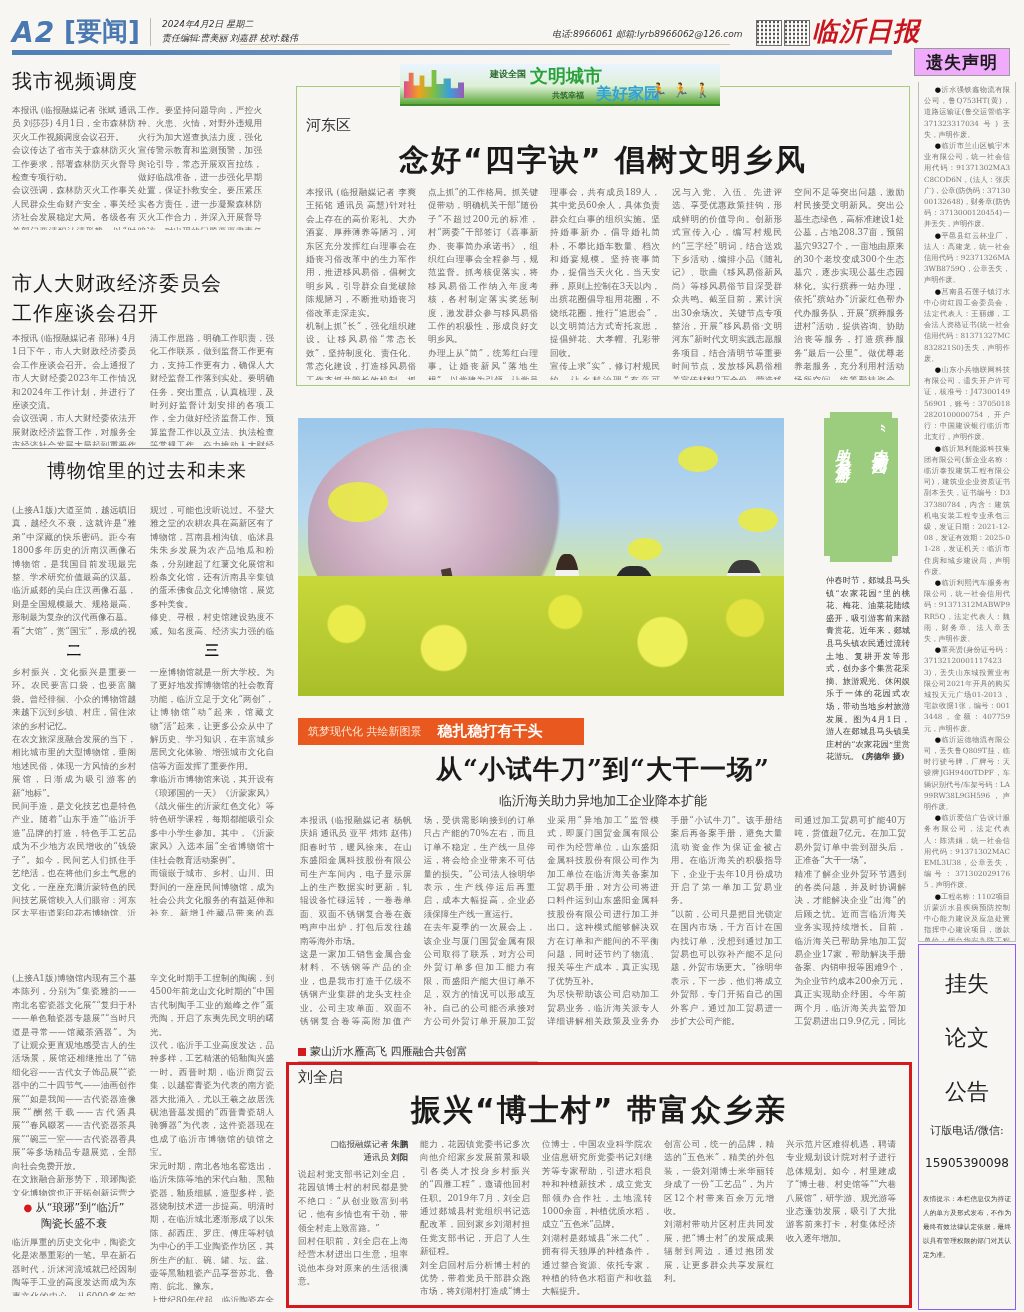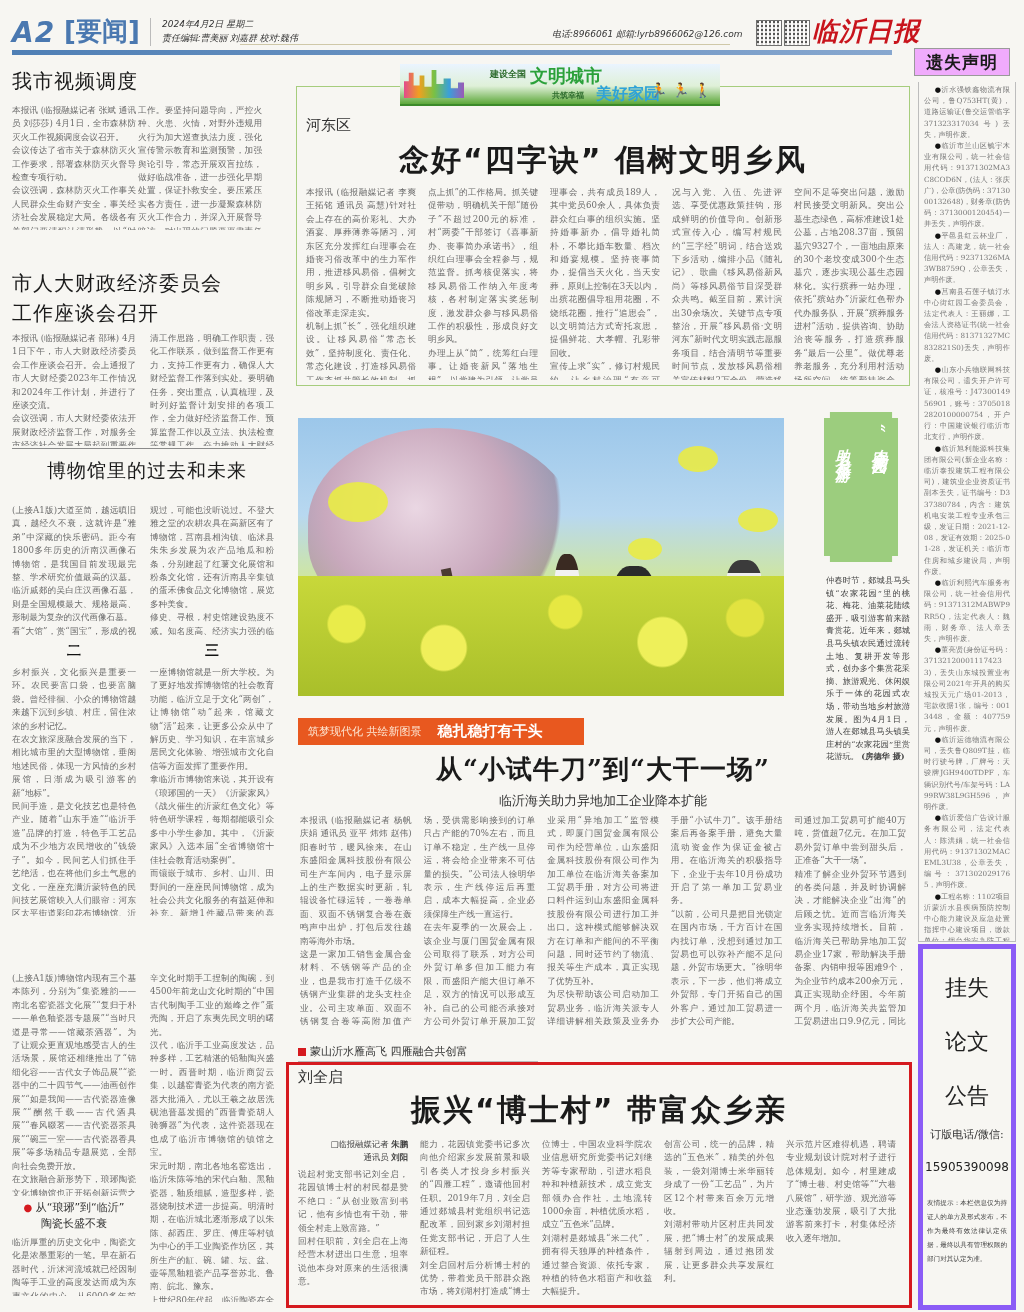--- a/index.html
+++ b/index.html
@@ -44,21 +44,21 @@
 .side-poster .v1,.side-poster .v2{position:absolute;top:12px;writing-mode:vertical-rl;font-family:"DejaVu Serif",serif;font-style:italic;font-weight:bold;color:#fff;font-size:15px;letter-spacing:4px}
 .side-poster .v1{right:10px}
 .side-poster .v2{left:10px;top:26px;font-size:14px}
 .caption{position:absolute;left:826px;top:574px;width:84px;font-size:8.2px;line-height:12.6px;color:#444;text-align:justify}
 .caption .credit{font-weight:bold}
 .right-col{position:absolute;left:914px;top:40px;width:104px;height:1272px}
 .notice-head{position:absolute;left:0;top:8px;width:96px;height:28px;background:#f0abfc;border:1px solid #9a9a9a;font-family:"DejaVu Sans",sans-serif;font-weight:bold;font-size:17px;color:#1a1a1a;text-align:center;line-height:26px;letter-spacing:1px}
 .notice-body{position:absolute;left:4px;top:42px;width:98px;height:860px;border:1px solid #bdbdbd;border-top:none;padding:2px 5px;font-size:7.2px;line-height:11.2px;color:#777;text-align:justify;overflow:hidden;word-break:break-all}
 .notice-body p{text-indent:1.5em}
 .notice-body .bullet{color:#111}
-.ad-box{position:absolute;left:4px;top:904px;width:98px;height:366px;border:5px solid #8b5cf6}
+.ad-box{position:absolute;left:4px;top:904px;width:98px;height:366px;border:1px solid #8b5cf6}
 .ad-big{font-family:"DejaVu Sans",sans-serif;font-size:22px;color:#222;text-align:center;line-height:54px}
 .ad-phone-label{font-family:"DejaVu Sans",sans-serif;font-size:11px;color:#333;text-align:center;margin-top:4px}
 .ad-phone{font-family:"DejaVu Sans",sans-serif;font-size:12px;color:#222;text-align:center;margin-top:18px}
 .ad-note{font-size:6.6px;line-height:14px;color:#444;padding:22px 4px 0 4px;text-align:justify}
 .red-tag{display:inline-block;width:8px;height:8px;background:#d51a1f;margin-right:4px;vertical-align:-1px}
 .bullet-red{color:#d51a1f;font-size:10px}
 </style>
 </head>
 <body>
 

